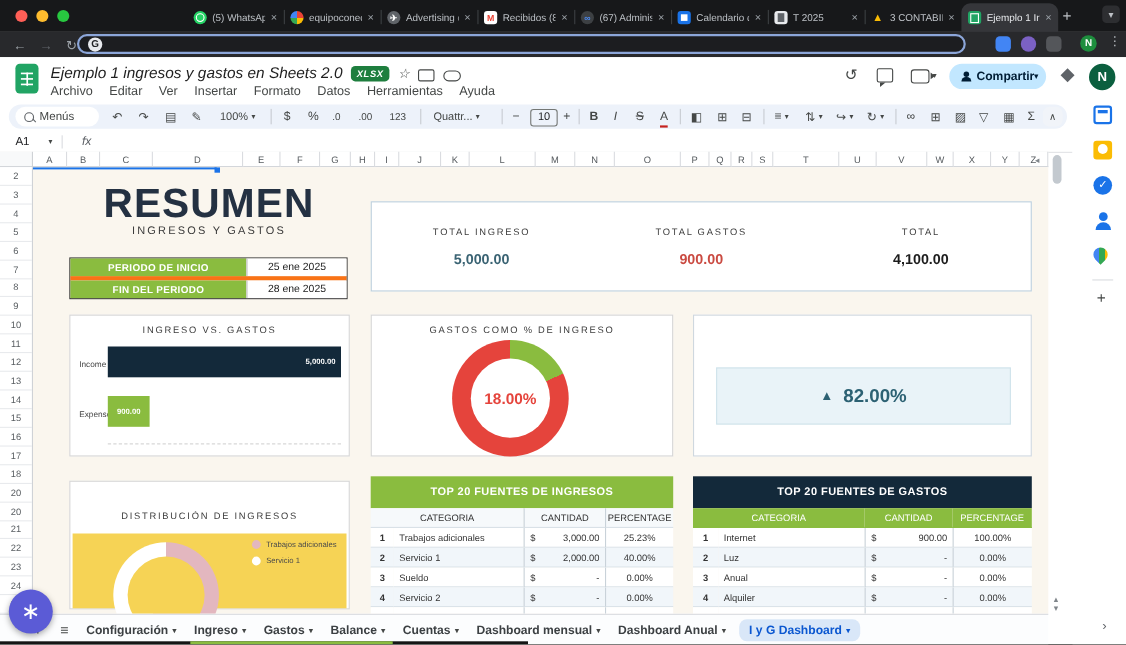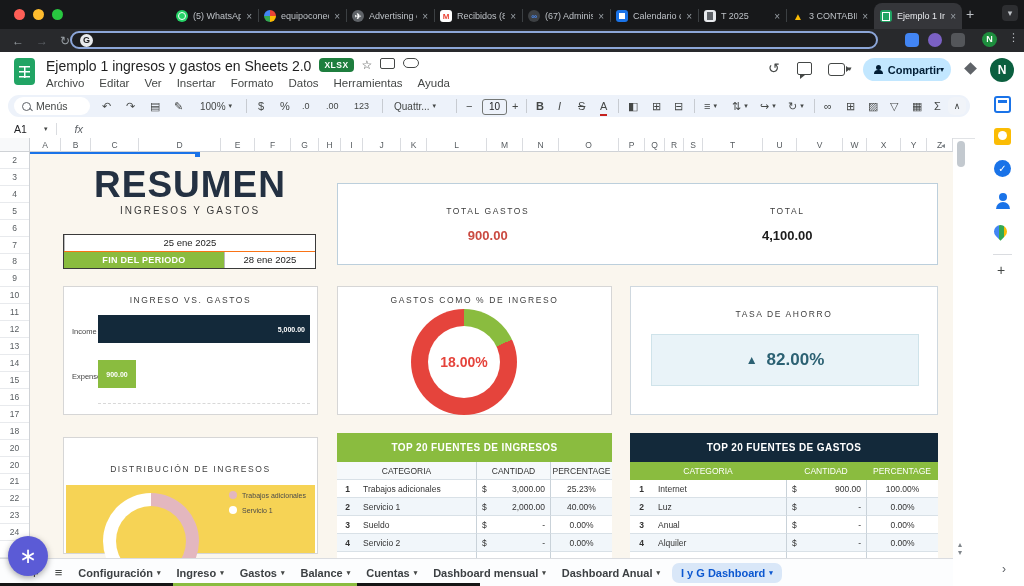--- a/index.html
+++ b/index.html
@@ -28,21 +28,21 @@
   .avatar-sm{position:absolute;left:982px;top:32px;width:15px;height:15px;border-radius:50%;background:#1e8e3e;color:#fff;font-size:9px;font-weight:bold;text-align:center;line-height:15px;}
   .kebab{position:absolute;left:1008px;top:31px;color:#bdc1c6;font-size:11px;}
   
   .appheader{left:0;top:52px;width:1024px;height:41px;background:#fff;}
   .slogo{position:absolute;left:14px;top:58px;width:21px;height:27px;background:#21a464;border-radius:4px;}
   .slogo::after{content:"";position:absolute;left:5px;top:8px;width:11px;height:12px;background:
     linear-gradient(#fff,#fff) 0 0/11px 1.5px no-repeat,
     linear-gradient(#fff,#fff) 0 5px/11px 1.5px no-repeat,
     linear-gradient(#fff,#fff) 0 10px/11px 1.5px no-repeat,
     linear-gradient(#fff,#fff) 4.5px 0/1.5px 12px no-repeat;}
-  .doctitle{position:absolute;left:46px;top:58px;font-size:14px;color:#1f1f1f;display:flex;align-items:flex-start;gap:8px;}
+  .doctitle{position:absolute;left:46px;top:58px;font-size:14px;color:#1f1f1f;display:flex;align-items:flex-end;gap:8px;font-style:italic;}
   .xlsxbadge{background:#1e7e3e;color:#fff;font-size:8.5px;font-weight:bold;padding:2px 5px;border-radius:4px;letter-spacing:.5px;}
   .hic{color:#444746;font-size:12px;}
   .menurow{position:absolute;left:46px;top:77px;display:flex;gap:15px;font-size:11.5px;color:#444746;}
   .sharebtn{position:absolute;left:863px;top:58px;width:88px;height:23px;background:#c2e7ff;border-radius:12px;color:#001d35;font-size:11px;font-weight:bold;display:flex;align-items:center;justify-content:center;gap:5px;}
   .sharecaret{position:absolute;left:940px;top:58px;height:23px;display:flex;align-items:center;color:#001d35;font-size:8px;}
   .person{width:9px;height:9px;position:relative;}
   .person::before{content:"";position:absolute;left:2px;top:0;width:5px;height:5px;border-radius:50%;background:#001d35;}
   .person::after{content:"";position:absolute;left:0;top:5px;width:9px;height:4px;border-radius:4px 4px 0 0;background:#001d35;}
   .sparkle{position:absolute;left:966px;top:64px;width:9px;height:9px;background:#5f6368;transform:rotate(45deg);}
   .avatar-lg{position:absolute;left:990px;top:58px;width:24px;height:24px;border-radius:50%;background:#0b5f3f;color:#fff;font-size:12px;font-weight:bold;text-align:center;line-height:24px;}
@@ -374,29 +374,34 @@
 
   <div class="abs canvas">
     <div class="selline"></div>
     <div class="seldot"></div>
 
     <div class="big-title">RESUMEN</div>
     <div class="big-sub">INGRESOS Y GASTOS</div>
 
     <div class="period">
       <div class="prow">
+        <span class="pcell-l" style="background:#8abc3f">PERIODO DE INICIO</span>
         <span class="pcell-r">25 ene 2025</span>
       </div>
-      <div class="prow" style="border-top:1px solid #f97316">
+      <div class="prow" style="border-top:4px solid #f97316">
         <span class="pcell-l" style="background:#8abc3f">FIN DEL PERIODO</span>
         <span class="pcell-r">28 ene 2025</span>
       </div>
     </div>
 
     <div class="totals">
+      <div class="totcol">
+        <div class="ptitle">TOTAL INGRESO</div>
+        <div class="totval" style="color:#3a6373">5,000.00</div>
+      </div>
       <div class="totcol">
         <div class="ptitle">TOTAL GASTOS</div>
         <div class="totval" style="color:#ca4a41">900.00</div>
       </div>
       <div class="totcol">
         <div class="ptitle">TOTAL</div>
         <div class="totval" style="color:#1c1c1c">4,100.00</div>
       </div>
     </div>
 
@@ -415,21 +420,20 @@
 
     <div class="panel" style="left:307px;top:134px;width:275px;height:129px">
       <div class="ptitle" style="margin-top:8px">GASTOS COMO  %  DE  INGRESO</div>
       <div style="position: absolute; left: 73px; top: 22px; width: 106px; height: 106px; border-radius: 50%; background: conic-gradient(rgb(138, 188, 63) 0deg, rgb(138, 188, 63) 18%, rgb(229, 68, 60) 18%, rgb(229, 68, 60) 100%);" id="expense-ring"></div>
       <div style="position:absolute;left:90px;top:39px;width:72px;height:72px;border-radius:50%;background:#fff;display:flex;align-items:center;justify-content:center">
         <span style="color:#e5443c;font-weight:bold;font-size:14px">18.00%</span>
       </div>
     </div>
 
     <div class="panel" style="left:600px;top:134px;width:308px;height:129px;border-color:#cfd8df">
-      <div class="ptitle" style="margin-top:22px">TASA DE AHORRO</div>
       <div style="position:absolute;left:20px;top:47px;width:268px;height:52px;background:#e9f3f8;border:1px solid #cfe3ea;box-sizing:border-box;display:flex;align-items:center;justify-content:center;gap:9px">
         <span style="color:#2c6173;font-size:12px">▲</span>
         <span style="color:#2c6173;font-size:17px;font-weight:bold">82.00%</span>
       </div>
     </div>
 
     <div class="panel" style="left:33px;top:285px;width:255px;height:117px">
       <div class="ptitle" style="margin-top:26px">DISTRIBUCIÓN DE INGRESOS</div>
       <div style="position:absolute;left:2px;top:47px;right:2px;bottom:0;background:#f6d355">
         <div style="position: absolute; left: 37px; top: 8px; width: 96px; height: 96px; border-radius: 50%; background: conic-gradient(rgb(227, 183, 191) 0deg, rgb(227, 183, 191) 60%, rgb(255, 255, 255) 60%, rgb(255, 255, 255) 100%);" id="dist-ring"></div>

